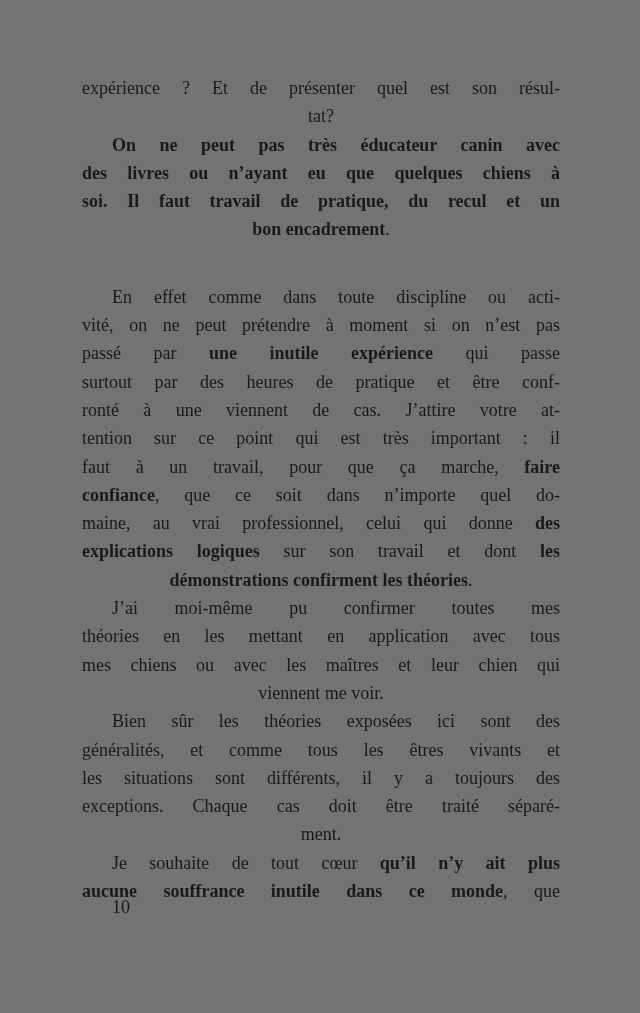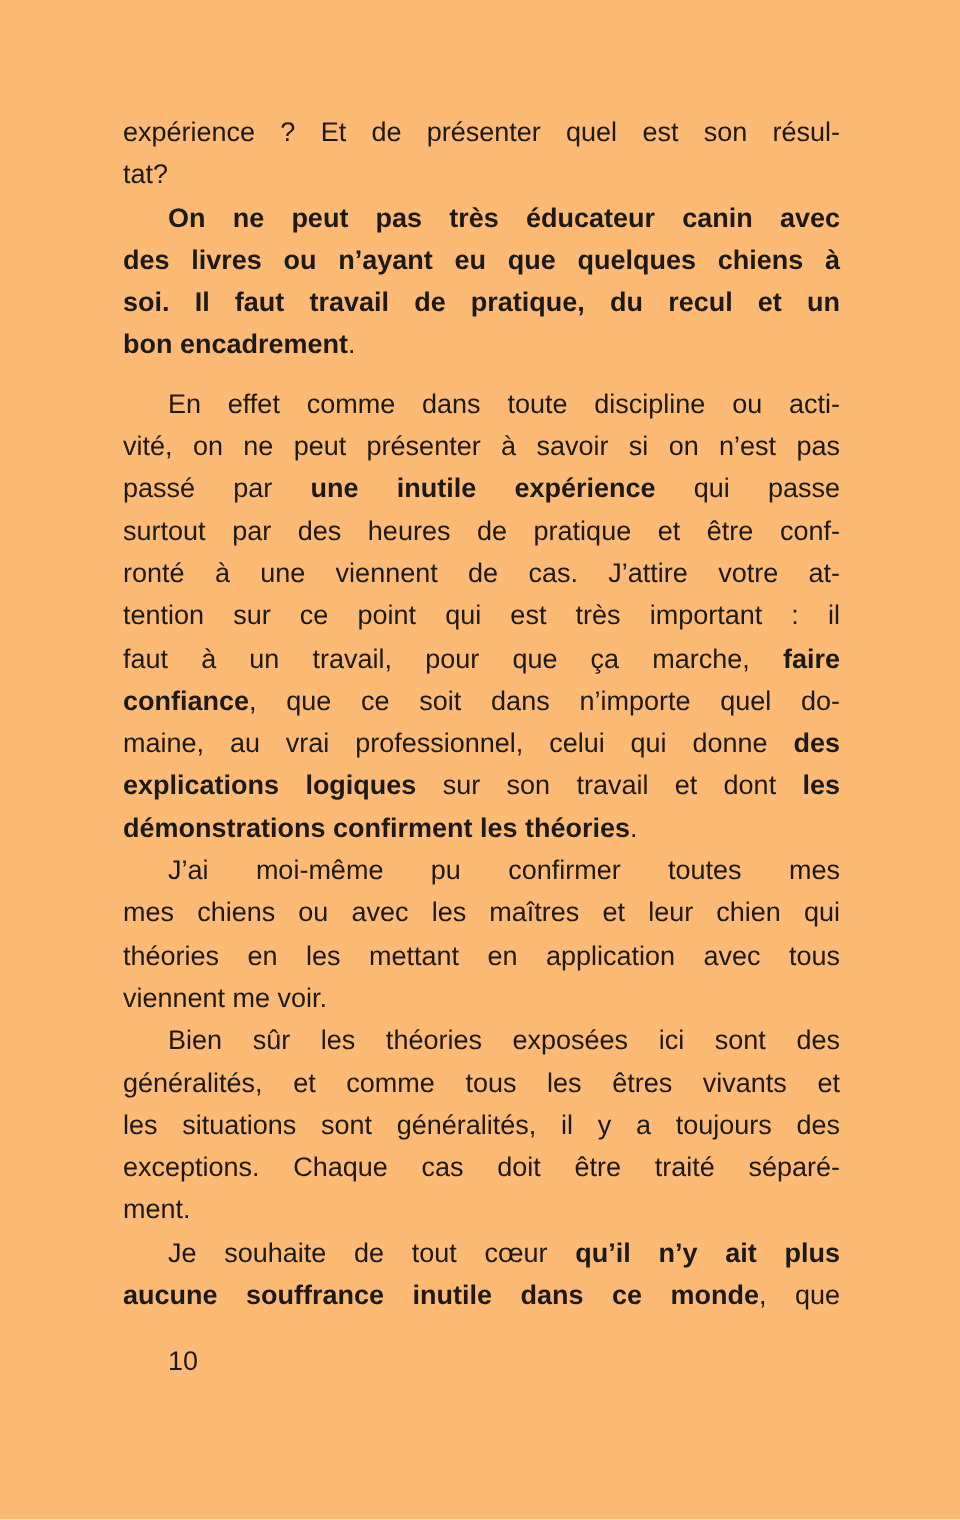--- a/index.html
+++ b/index.html
@@ -4,37 +4,37 @@
 <style>
   html, body {
     margin: 0;
     padding: 0;
     background: #ffffff;
   }
   .page {
     position: relative;
     width: 640px;
     height: 1013px;
-    background: #fdba74;
+    background: #737373;
     overflow: hidden;
-    font-family: Liberation Sans, sans-serif;
+    font-family: Liberation Serif, serif;
     color: #1a1a1a;
   }
   .text-block {
     position: absolute;
     left: 82px;
     top: 74px;
     width: 478px;
     font-size: 18px;
     line-height: 28.3px;
   }
   .para { margin: 0; }
-  .para.gap { margin-top: 11px; }
+  .para.gap { margin-top: 39px; }
   .line {
-    text-align: left;
+    text-align: center;
     min-height: 28.3px;
   }
   .line.just {
     text-align: justify;
     text-align-last: justify;
   }
   .line.indent {
     padding-left: 30px;
   }
   .b { font-weight: bold; }
@@ -56,41 +56,41 @@
         <div class="line"><span>tat?</span></div>
       </div>
       <div class="para">
         <div class="line just indent"><span class="b">On ne peut pas très éducateur canin avec</span></div>
         <div class="line just"><span class="b">des livres ou n’ayant eu que quelques chiens à</span></div>
         <div class="line just"><span class="b">soi. Il faut travail de pratique, du recul et un</span></div>
         <div class="line"><span class="b">bon encadrement</span><span>.</span></div>
       </div>
       <div class="para gap">
         <div class="line just indent"><span>En effet comme dans toute discipline ou acti-</span></div>
-        <div class="line just"><span>vité, on ne peut présenter à savoir si on n’est pas</span></div>
+        <div class="line just"><span>vité, on ne peut prétendre à moment si on n’est pas</span></div>
         <div class="line just"><span>passé par </span><span class="b">une inutile expérience</span><span> qui passe</span></div>
         <div class="line just"><span>surtout par des heures de pratique et être conf-</span></div>
         <div class="line just"><span>ronté à une viennent de cas. J’attire votre at-</span></div>
         <div class="line just"><span>tention sur ce point qui est très important : il</span></div>
         <div class="line just"><span>faut à un travail, pour que ça marche, </span><span class="b">faire</span></div>
         <div class="line just"><span class="b">confiance</span><span>, que ce soit dans n’importe quel do-</span></div>
         <div class="line just"><span>maine, au vrai professionnel, celui qui donne </span><span class="b">des</span></div>
         <div class="line just"><span class="b">explications logiques</span><span> sur son travail et dont </span><span class="b">les</span></div>
         <div class="line"><span class="b">démonstrations confirment les théories</span><span>.</span></div>
       </div>
       <div class="para">
         <div class="line just indent"><span>J’ai moi-même pu confirmer toutes mes</span></div>
+        <div class="line just"><span>théories en les mettant en application avec tous</span></div>
         <div class="line just"><span>mes chiens ou avec les maîtres et leur chien qui</span></div>
-        <div class="line just"><span>théories en les mettant en application avec tous</span></div>
         <div class="line"><span>viennent me voir.</span></div>
       </div>
       <div class="para">
         <div class="line just indent"><span>Bien sûr les théories exposées ici sont des</span></div>
         <div class="line just"><span>généralités, et comme tous les êtres vivants et</span></div>
-        <div class="line just"><span>les situations sont généralités, il y a toujours des</span></div>
+        <div class="line just"><span>les situations sont différents, il y a toujours des</span></div>
         <div class="line just"><span>exceptions. Chaque cas doit être traité séparé-</span></div>
         <div class="line"><span>ment.</span></div>
       </div>
       <div class="para">
         <div class="line just indent"><span>Je souhaite de tout cœur </span><span class="b">qu’il n’y ait plus</span></div>
         <div class="line just"><span class="b">aucune souffrance inutile dans ce monde</span><span>, que</span></div>
       </div>
     </div>
   <div class="page-number">10</div>
 </div>

